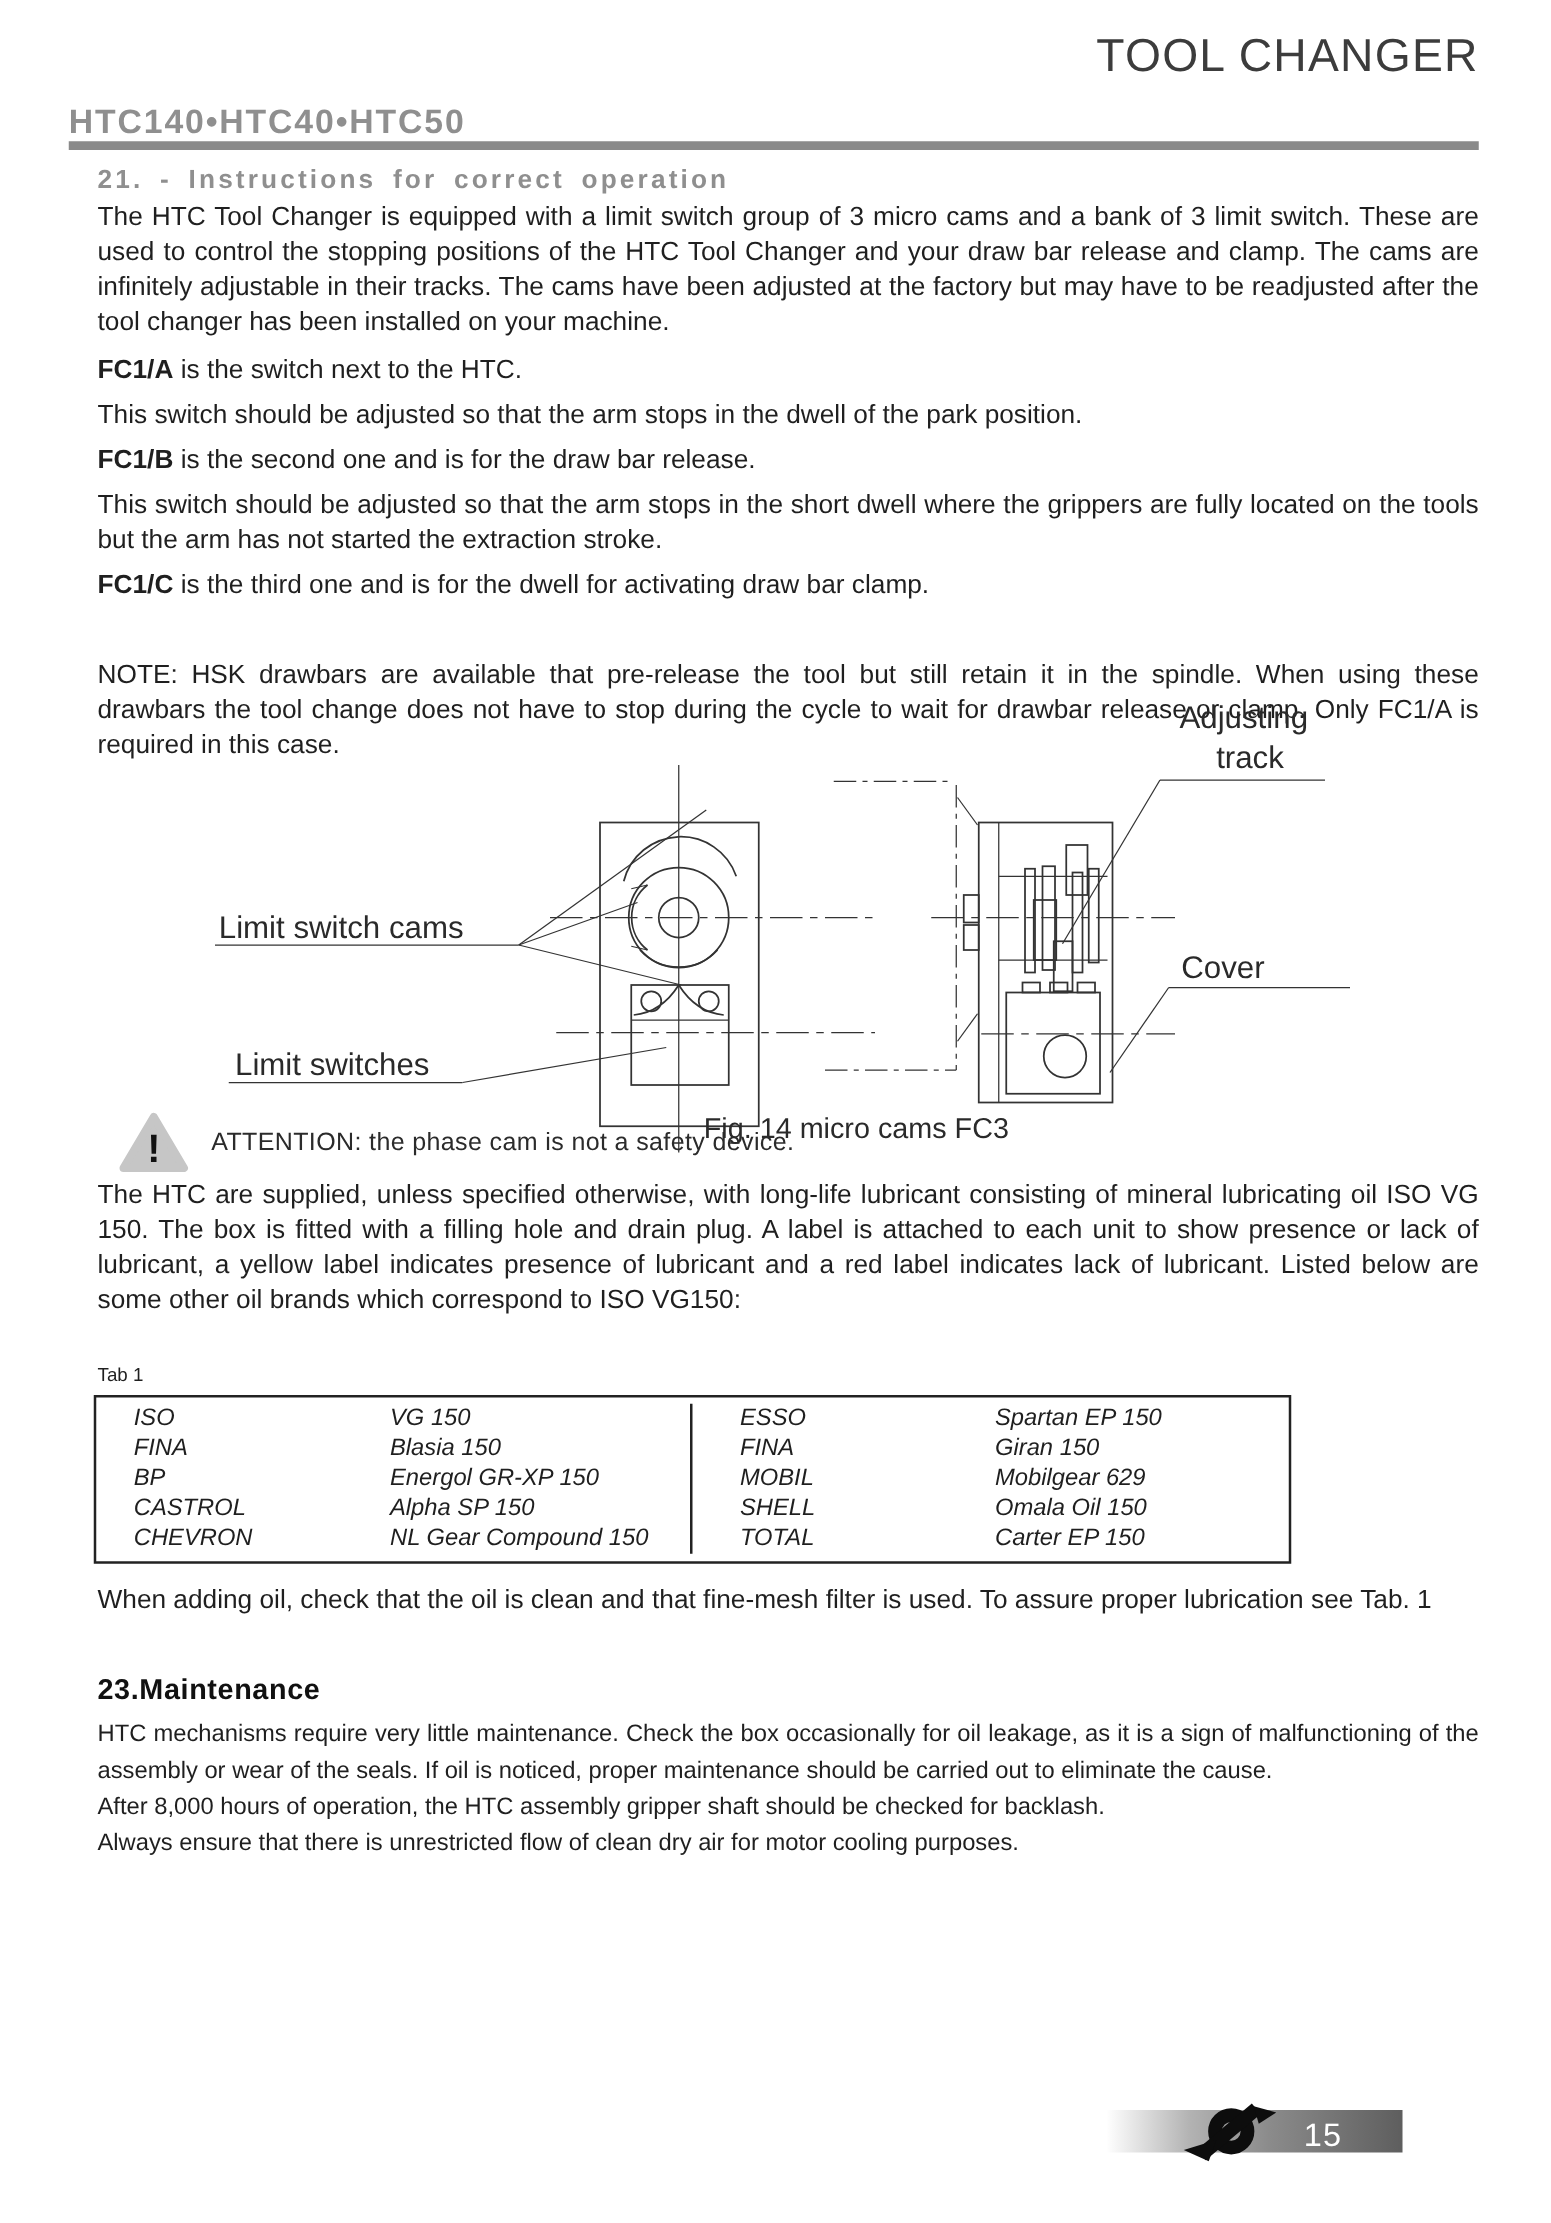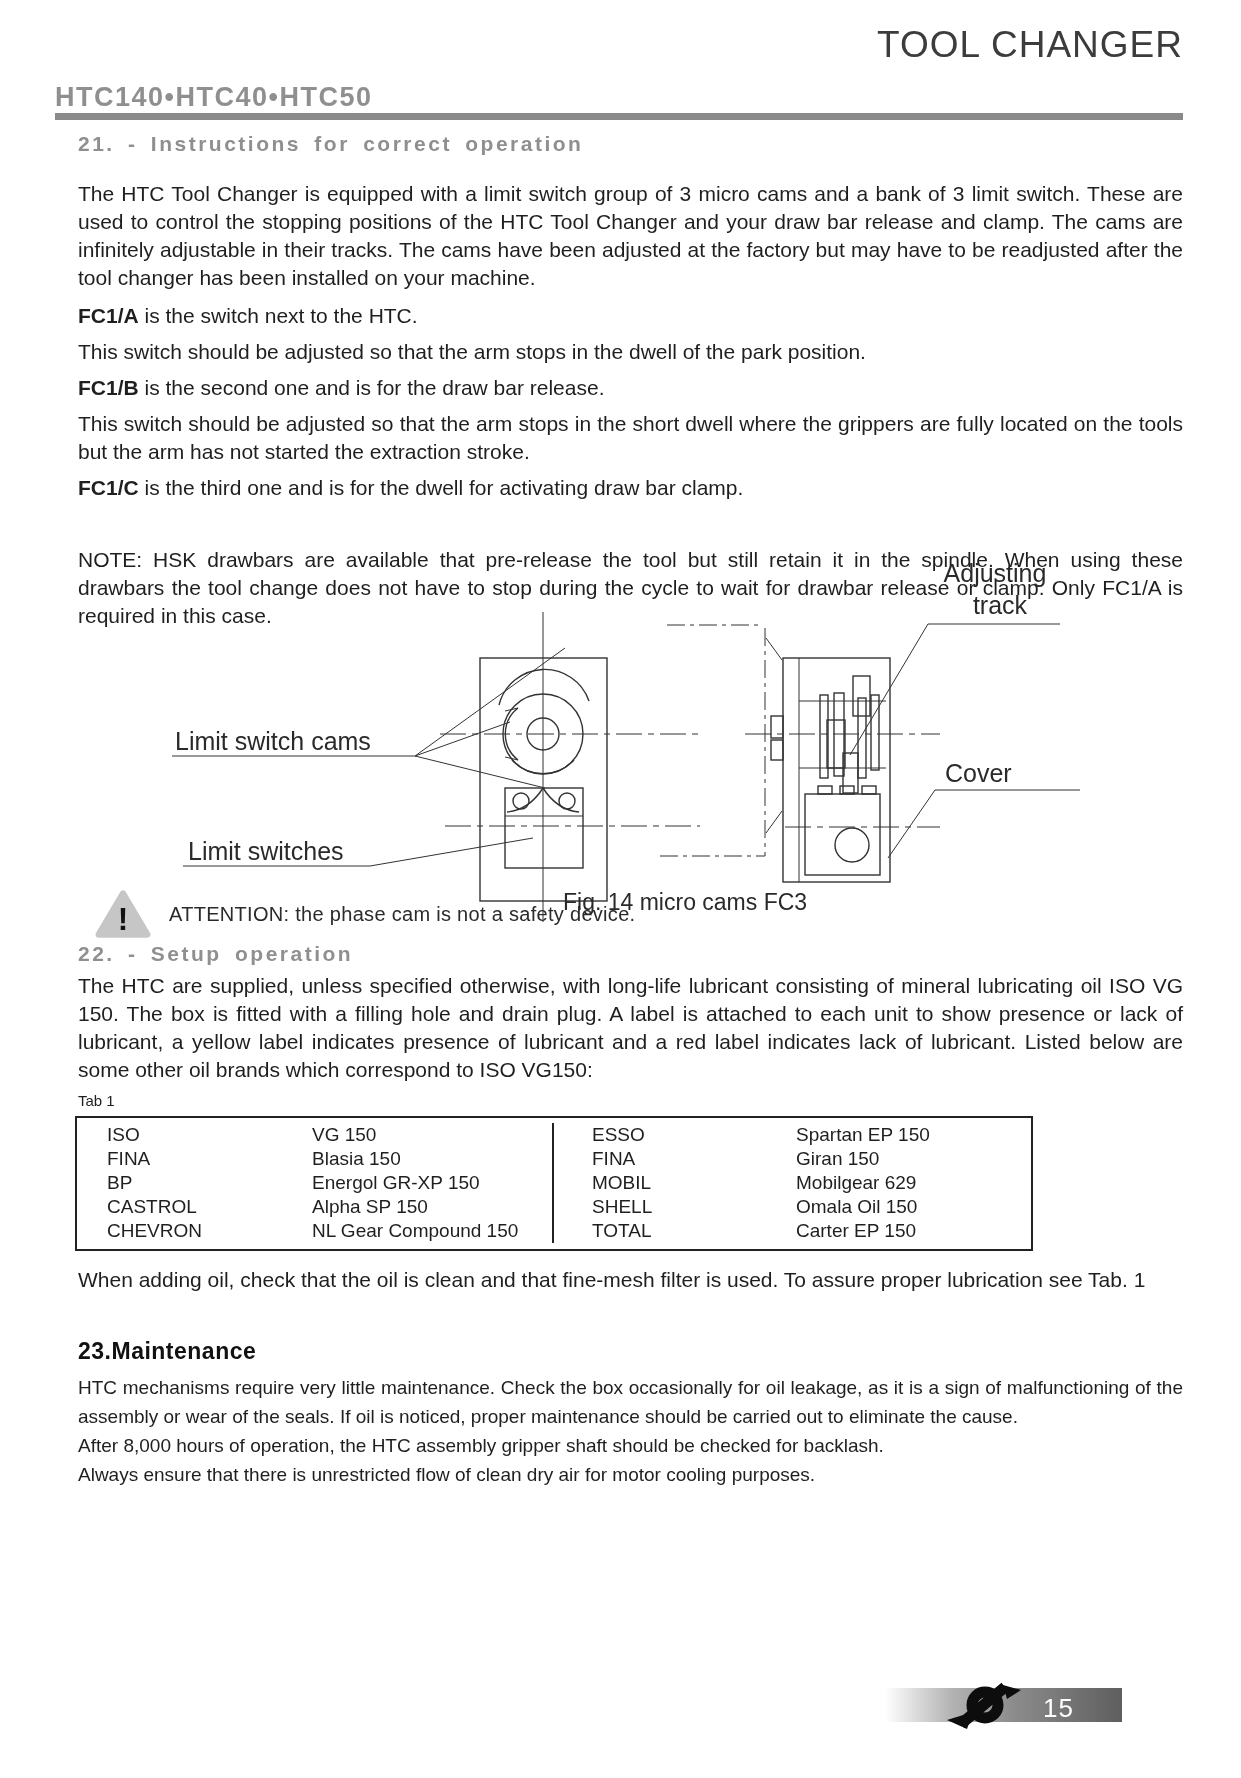--- a/index.html
+++ b/index.html
@@ -17,21 +17,21 @@
     position:absolute; top:82px; left:55px;
     font-size:27px; font-weight:700; letter-spacing:1.5px; color:#8f8f8f;
   }
   .header-rule {
     position:absolute; top:113px; left:55px; width:1128px; height:7px; background:#8a8a8a;
   }
   
   .abs { position:absolute; left:78px; right:58px; }
   .sec-heading-gray {
     font-size:21px; font-weight:700; color:#8f8f8f;
-    letter-spacing:2.5px; word-spacing:5px; margin-bottom:24px;
+    letter-spacing:2.5px; word-spacing:5px; margin-bottom:4px;
   }
   .body-p { font-size:21px; line-height:28px; text-align:justify; }
   .lead-b { font-weight:700; }
   .gap8  { margin-top:8px; }
   .gap10 { margin-top:10px; }
   .gap44 { margin-top:44px; }
   
   .figure-svg { position:absolute; top:540px; left:0; width:1241px; height:385px; }
   .figure-svg text { font-family:"Liberation Sans", sans-serif; fill:#2a2a2a; }
   .fig-label { font-size:25px; }
@@ -40,21 +40,21 @@
     position:absolute; top:888px; left:95px; right:58px;
     display:flex; align-items:center; gap:18px;
   }
   .attention-text { font-size:20px; color:#2b2b2b; letter-spacing:0.3px; }
   
   .tab-caption { position:absolute; top:1092px; left:78px; font-size:15px; }
   .oil-table {
     position:absolute; top:1116px; left:75px; width:958px;
     border:2px solid #222; display:flex; padding:5px 0 6px 0;
   }
-  .oil-half { width:50%; }
+  .oil-half { width:50%;font-style:italic; }
   .oil-half.left  { border-right:2px solid #222; }
   .trow { display:flex; font-size:19px; line-height:24px; }
   .tcell-brand   { width:235px; padding-left:30px; }
   .tcell-product { width:232px; text-align:justify; }
   .oil-half.right .tcell-brand { width:242px; padding-left:38px; }
   .oil-half.right .tcell-product { width:220px; text-align:left; }
   .after-table { position:absolute; top:1266px; left:78px; right:58px; }
   
   .sec23 { position:absolute; top:1338px; left:78px; right:58px; }
   .sec-heading-black { font-size:23px; font-weight:700; color:#111; letter-spacing:0.5px; margin-bottom:8px; }
@@ -165,21 +165,20 @@
 
   <div class="attention-row">
     <svg width="56" height="52" viewBox="0 0 60 56">
       <polygon points="30,6 56,50 4,50" fill="#c6c6c6" stroke="#c6c6c6" stroke-width="7" stroke-linejoin="round"></polygon>
       <text x="30" y="45" text-anchor="middle" font-size="34" font-weight="700" fill="#111" font-family="Liberation Sans, sans-serif">!</text>
     </svg>
     <span class="attention-text">ATTENTION: the phase cam is not a safety device.</span>
   </div>
 
   <div class="abs" style="top:942px;">
-    <div class="sec-heading-gray" style="margin-bottom:6px;">22. - Setup operation</div>
     <p class="body-p">The HTC are supplied, unless specified otherwise,  with long-life lubricant consisting of mineral lubricating oil ISO VG  150.  The box is fitted with a filling hole and drain plug.  A label is attached to each unit to show presence or lack of lubricant, a yellow label indicates presence of lubricant and a red label indicates lack of lubricant.  Listed below are some other oil brands which correspond to ISO VG150:</p>
   </div>
 
   <div class="tab-caption">Tab 1</div>
 
   <div class="oil-table">
     <div class="oil-half left">
       <div class="trow">
           <span class="tcell-brand">ISO</span>
           <span class="tcell-product">VG 150</span>

